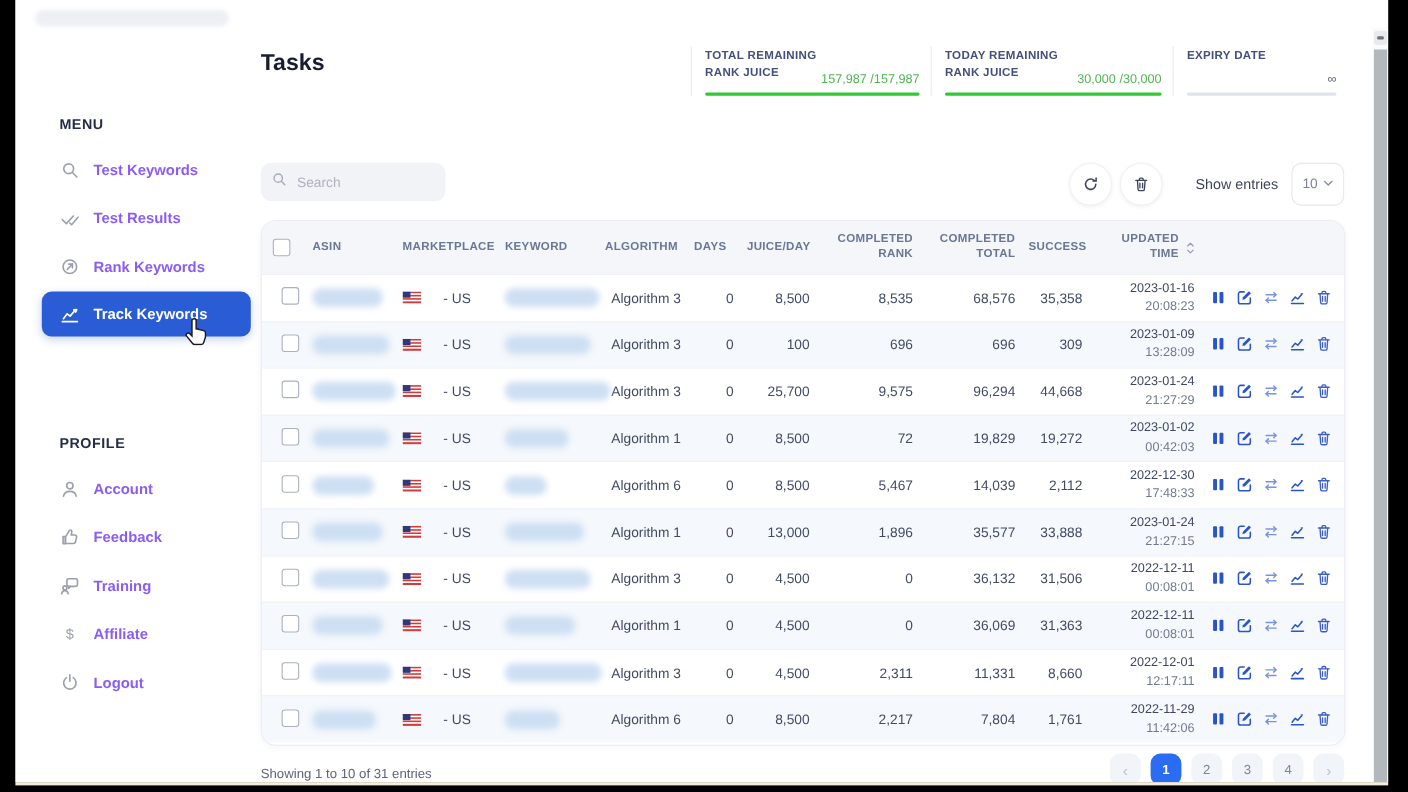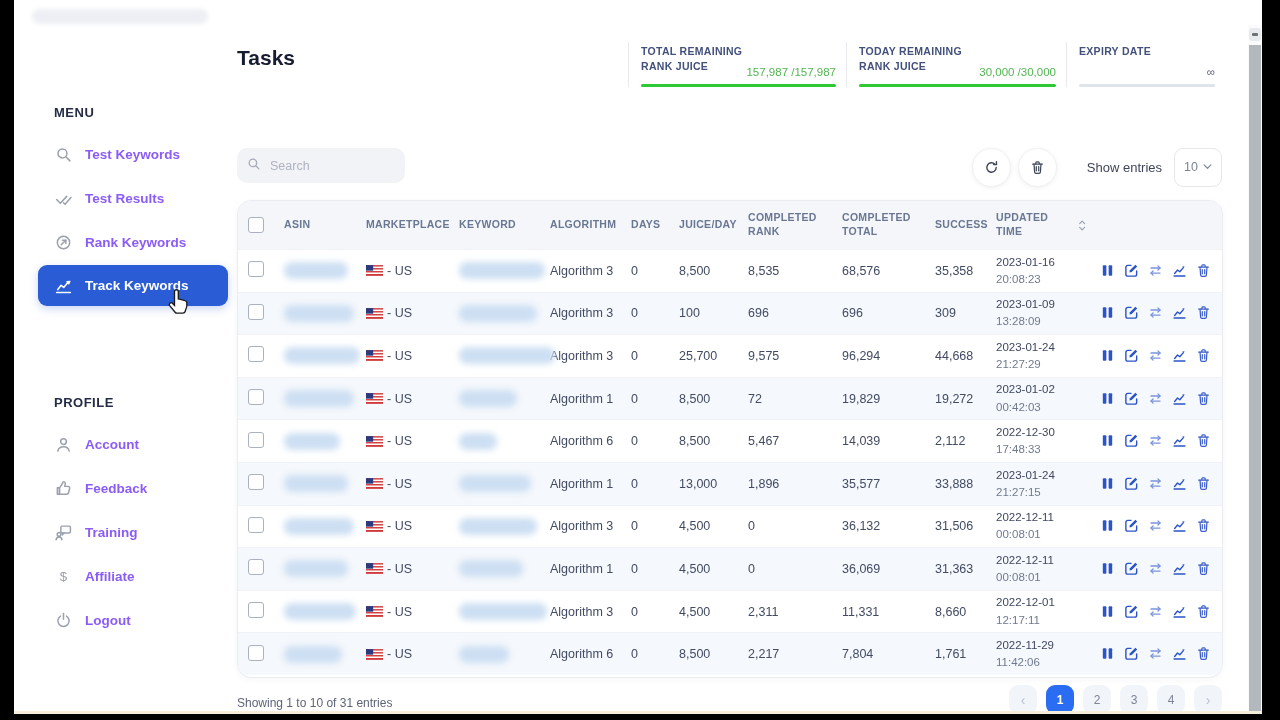--- a/index.html
+++ b/index.html
@@ -39,30 +39,30 @@
   .toolbar-search{position:absolute;left:0;top:148px;width:168px;height:35px;border-radius:10px;background:#f2f3f6;display:flex;align-items:center;padding:0 10px;box-sizing:border-box;}
   .toolbar-search input{border:none;background:transparent;outline:none;font-size:12.5px;color:#b91c1c;width:100%;margin-left:7px;font-family:inherit;}
   .toolbar-search input::placeholder{color:#aeb3c2;}
   .toolbar-right{position:absolute;right:3px;top:148px;height:38px;display:flex;align-items:center;}
   .icon-btn{width:37px;height:37px;border-radius:50%;background:#fff;border:1px solid #f0f1f4;box-shadow:0 1px 4px rgba(60,70,90,.08);display:flex;align-items:center;justify-content:center;margin-left:7px;cursor:pointer;}
   .show-entries{font-size:13px;color:#3f4558;margin-left:30px;margin-right:12px;}
   .select{width:46px;height:37px;border:1px solid #e6e8ee;border-radius:9px;display:flex;align-items:center;justify-content:center;gap:5px;font-size:12.5px;color:#7e8496;cursor:pointer;background:#fff;}
 
   
   .card{position:absolute;left:0;top:200px;width:986px;height:478px;border:1px solid #eaecf2;border-radius:14px;background:#fff;overflow:hidden;box-sizing:border-box;box-shadow:0 2px 6px rgba(40,50,80,.04);}
-  .grid{display:grid;grid-template-columns:34px 82px 93px 91px 81px 48px 69px 94px 93px 61px 102px minmax(0,1fr);align-items:center;}
+  .grid{display:grid;grid-template-columns:34px 82px 93px 91px 81px 48px 69px 94px 93px 61px 102px minmax(0,1fr);align-items:center;text-align:right;}
   .thead{height:48px;background:#f4f6fa;}
   .th{font-size:10.5px;font-weight:700;color:#6a7793;letter-spacing:.3px;line-height:1.3;padding-left:12px;display:flex;align-items:center;}
   .trow{height:42.6px;border-top:1px solid #f0f2f6;box-sizing:border-box;}
   .trow:nth-child(even){background:#f5f8fc;}
   .cell{font-size:12.5px;color:#424b63;padding-left:12px;}
   .c-check{padding-left:10px;}
   .cb{width:14px;height:14px;border:1.5px solid #aab1bf;border-radius:3px;display:inline-block;background:#fff;cursor:pointer;}
   .pill{height:17px;border-radius:8px;background:#cddff3;filter:blur(3px);}
-  .c-mkt{display:flex;align-items:center;gap:4px;}
+  .c-mkt{display:flex;align-items:center;gap:20px;}
   .c-date{display:flex;flex-direction:column;font-size:11.5px;line-height:1.5;}
   .c-date .d1{color:#3f4760;}
   .c-date .d2{color:#707a8e;}
   .c-actions{display:flex;gap:8px;padding-left:14px;align-items:center;}
   .act{width:16px;height:16px;display:inline-flex;cursor:pointer;}
   
   #tbody .trow:nth-child(1) .pill-asin{width:64px}#tbody .trow:nth-child(1) .pill-kw{width:86px}
   #tbody .trow:nth-child(2) .pill-asin{width:70px}#tbody .trow:nth-child(2) .pill-kw{width:78px}
   #tbody .trow:nth-child(3) .pill-asin{width:76px}#tbody .trow:nth-child(3) .pill-kw{width:96px}
   #tbody .trow:nth-child(4) .pill-asin{width:70px}#tbody .trow:nth-child(4) .pill-kw{width:58px}

